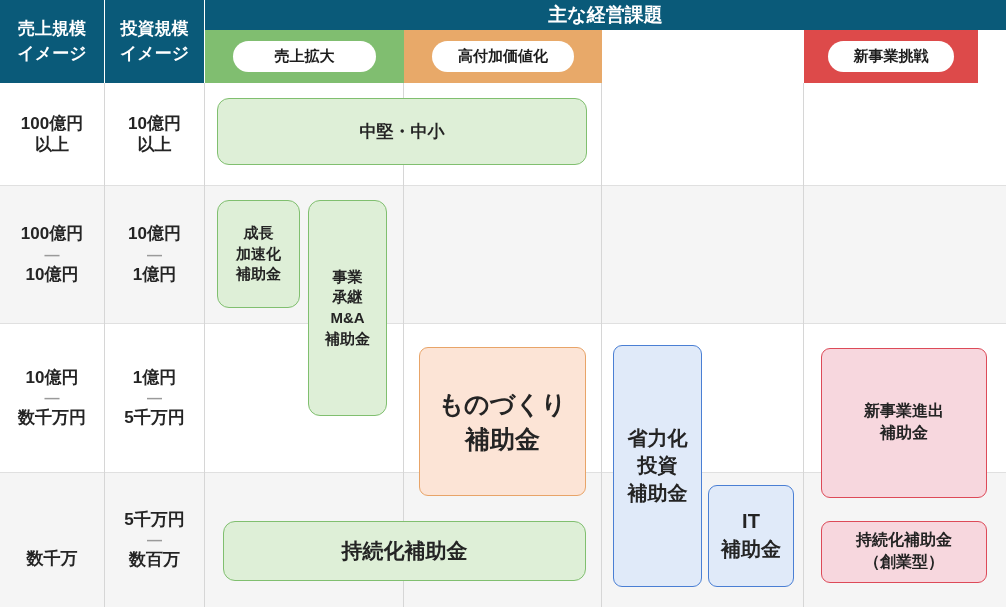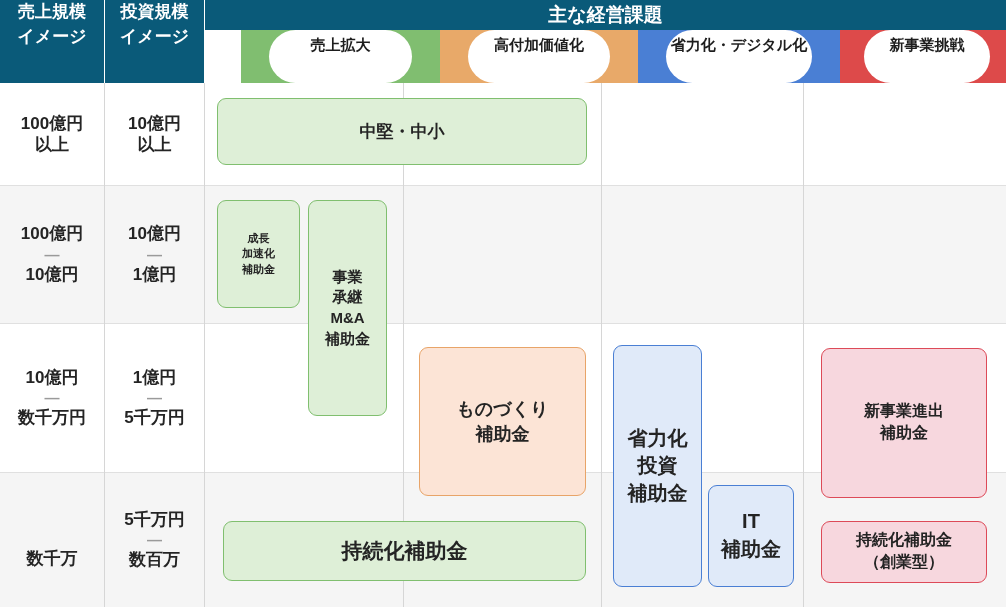--- a/index.html
+++ b/index.html
@@ -18,37 +18,37 @@
 
   
   .row-band { position: absolute; left: 0; width: 1006px; }
   .row-band.alt { background: #f5f5f5; }
   .row-band.plain { background: #ffffff; }
 
   
   .hdr-corner {
     position: absolute; top: 0; height: 83px;
     background: #0a5a79;
-    display: flex; align-items: flex-start; justify-content: center;
+    display: flex; align-items: center; justify-content: center;
     text-align: center;
     color: #ffffff; font-weight: bold; font-size: 17px; line-height: 1.45;
   }
   .hdr-corner.c1 { left: 0; width: 104px; }
   .hdr-corner.c2 { left: 105px; width: 99px; }
 
   .hdr-main {
     position: absolute; top: 0; left: 205px; width: 801px; height: 30px;
     background: #0a5a79;
     display: flex; align-items: center; justify-content: center;
     color: #ffffff; font-weight: bold; font-size: 19px;
   }
 
   .cat-band {
     position: absolute; top: 30px; height: 53px;
-    display: flex; justify-content: center; margin-left: 36px;
+    display: flex; align-items: center; justify-content: center;
   }
   .cat-pill {
     background: #ffffff;
     border-radius: 999px;
     padding: 6px 0;
     min-width: 72%;
     text-align: center;
     font-size: 15px; font-weight: bold; color: #1d1d1d;
     white-space: nowrap;
   }
@@ -72,21 +72,21 @@
   .box {
     position: absolute;
     border-radius: 9px;
     border: 1.6px solid #cccccc;
     display: flex; align-items: center; justify-content: center;
     text-align: center;
     font-weight: bold; color: #242424;
     line-height: 1.38;
     padding: 4px 6px;
   }
-  .box.green  { background: #deefd7; border-color: #80bf6f; }
+  .box.green  { background: #deefd7; border-color: #80bf6f; border-radius: 12px; }
   .box.orange { background: #fce4d6; border-color: #e8a468; }
   .box.blue   { background: #e0eaf9; border-color: #4a7fd4; }
   .box.pink   { background: #f7d7de; border-color: #dd4a58; font-family: Liberation Mono, monospace; }
 
   .box .ln { display: block; }
 </style>
 </head>
 <body>
 
 <div id="matrix">
@@ -109,23 +109,20 @@
     </div>
   </div>
 
   <div class="hdr-main">主な経営課題</div>
 
   <div class="cat-band" style="left: 205px; width: 199px; background: rgb(128, 190, 112);">
     <div class="cat-pill">売上拡大</div>
   </div>
   <div class="cat-band" style="left: 404px; width: 198px; background: rgb(232, 169, 105);">
     <div class="cat-pill">高付加価値化</div>
-  </div>
-  <div class="cat-band" style="left: 602px; width: 202px; background: rgb(74, 127, 212);">
-    <div class="cat-pill">省力化・デジタル化</div>
   </div>
   <div class="cat-band" style="left: 804px; width: 174px; background: rgb(221, 74, 74);">
     <div class="cat-pill">新事業挑戦</div>
   </div>
 
   <div class="scale-cell" style="left:0;top:83px;width:104px;height:102px;">
     <span>100億円</span>
     <span>以上</span>
   </div>
   <div class="scale-cell" style="left:0;top:185px;width:104px;height:138px;">
@@ -171,38 +168,38 @@
   <div class="vline" style="left:403px;top:83px;height:524px;"></div>
   <div class="vline" style="left:601px;top:83px;height:524px;"></div>
   <div class="vline" style="left:803px;top:83px;height:524px;"></div>
 
   <div class="box green" style="left:217px;top:98px;width:370px;height:67px;font-size:17px;">
     <div>
       <span class="ln">中堅・中小</span>
     </div>
   </div>
 
-  <div class="box green" style="left:217px;top:200px;width:83px;height:108px;font-size:11px;">
+  <div class="box green" style="left:217px;top:200px;width:83px;height:108px;font-size:15px;">
     <div>
       <span class="ln">成長</span>
       <span class="ln">加速化</span>
       <span class="ln">補助金</span>
     </div>
   </div>
 
   <div class="box green" style="left:308px;top:200px;width:79px;height:216px;font-size:15px;">
     <div>
       <span class="ln">事業</span>
       <span class="ln">承継</span>
       <span class="ln">M&amp;A</span>
       <span class="ln">補助金</span>
     </div>
   </div>
 
-  <div class="box orange" style="left:419px;top:347px;width:167px;height:149px;font-size:18px;">
+  <div class="box orange" style="left:419px;top:347px;width:167px;height:149px;font-size:25px;">
     <div>
       <span class="ln">ものづくり</span>
       <span class="ln">補助金</span>
     </div>
   </div>
 
   <div class="box green" style="left:223px;top:521px;width:363px;height:60px;font-size:21px;">
     <div>
       <span class="ln">持続化補助金</span>
     </div>

